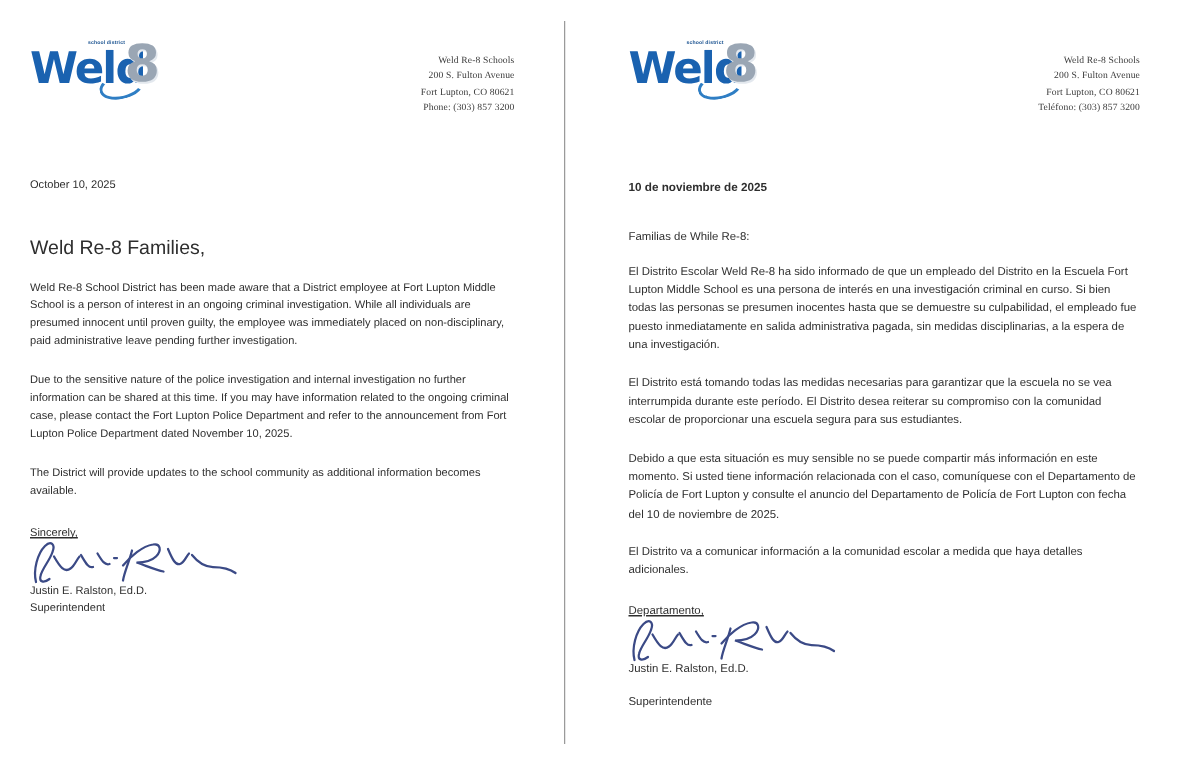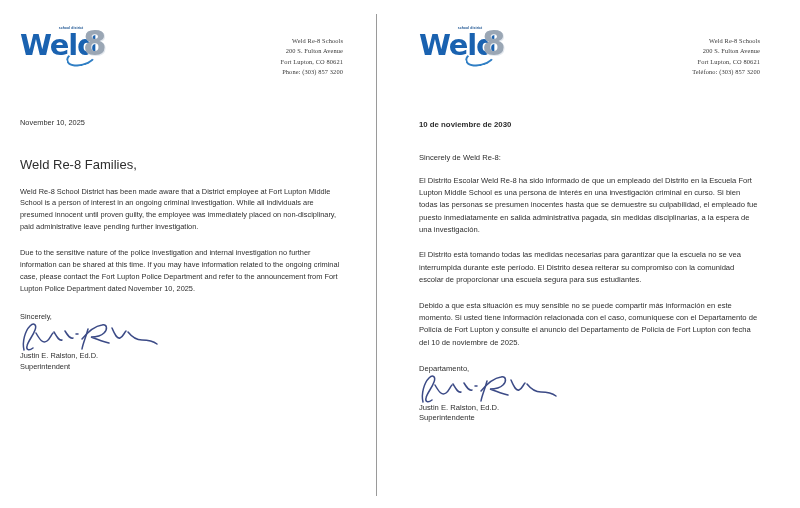--- a/index.html
+++ b/index.html
@@ -147,41 +147,42 @@
   }
   .page-right .para {
     font-size: 7.6px;
     line-height: 1.63;
     margin-top: 13px;
   }
   .closing {
     font-size: 7.4px;
     margin-top: 17px;
     color: #2e2e2e;
+    text-decoration: underline;
   }
   .page-right .closing { margin-top: 15px; font-size: 7.6px; }
 
   
   .sig-wrap {
     position: relative;
     height: 34px;
     margin-top: -2px;
   }
   .sig-svg { position: absolute; left: -4px; top: 0; }
   .sig-name {
     font-size: 7.4px;
     color: #2e2e2e;
     margin-top: -2px;
   }
   .sig-title {
     font-size: 7.4px;
     color: #2e2e2e;
     margin-top: 2px;
   }
-  .page-right .sig-title { margin-top: 1px; }
+  .page-right .sig-title { margin-top: 13px; }
   .page-right .sig-name { font-size: 7.6px; }
   .page-right .sig-title { font-size: 7.6px; }
 </style>
 </head>
 <body>
 
 <div class="scan">
 
   <div class="page page-left">
 
@@ -195,25 +196,26 @@
       </div>
 
       <div class="address">
         <div>Weld Re-8 Schools</div>
         <div>200 S. Fulton Avenue</div>
         <div>Fort Lupton, CO 80621</div>
         <div>Phone: (303) 857 3200</div>
       </div>
     </div>
 
-    <div class="doc-date">November 10, 2025</div>
+    <div class="doc-date">October 10, 2025</div>
     <div class="salutation">Weld Re-8 Families,</div>
 
     <p class="para">Weld Re-8 School District has been made aware that a District employee at Fort Lupton Middle School is a person of interest in an ongoing criminal investigation.  While all individuals are presumed innocent until proven guilty, the employee was immediately placed on non-disciplinary, paid administrative leave pending further investigation.</p>
     <p class="para">Due to the sensitive nature of the police investigation and internal investigation no further information can be shared at this time.  If you may have information related to the ongoing criminal case, please contact the Fort Lupton Police Department and refer to the announcement from Fort Lupton Police Department dated November 10, 2025.</p>
+    <p class="para">The District will provide updates to the school community as additional information becomes available.</p>
 
     <div class="closing">Sincerely,</div>
 
     <div class="sig-wrap">
       <svg class="sig-svg" width="150" height="34" viewBox="0 0 150 34">
         <g fill="none" stroke="#3b4a86" stroke-width="1.5" stroke-linecap="round">
           <path d="M8 31 C6 23 9 12 14 7 C18 3 21 6 19 11 C17 17 12 22 11 27 C10 31 13 32 17 29"></path>
           <path d="M20 14 C24 21 27 25 31 22 C34 20 35 16 37 14"></path>
           <path d="M38 13 C41 18 43 22 46 21"></path>
           <path d="M49 12 C52 17 54 20 57 19"></path>
@@ -244,26 +246,27 @@
       </div>
 
       <div class="address">
         <div>Weld Re-8 Schools</div>
         <div>200 S. Fulton Avenue</div>
         <div>Fort Lupton, CO 80621</div>
         <div>Teléfono: (303) 857 3200</div>
       </div>
     </div>
 
-    <div class="doc-date">10 de noviembre de 2030</div>
-    <div class="salutation">Sincerely de Weld Re-8:</div>
+    <div class="doc-date">10 de noviembre de 2025</div>
+    <div class="salutation">Familias de While Re-8:</div>
 
     <p class="para">El Distrito Escolar Weld Re-8 ha sido informado de que un empleado del Distrito en la Escuela Fort Lupton Middle School es una persona de interés en una investigación criminal en curso. Si bien todas las personas se presumen inocentes hasta que se demuestre su culpabilidad, el empleado fue puesto inmediatamente en salida administrativa pagada, sin medidas disciplinarias, a la espera de una investigación.</p>
     <p class="para">El Distrito está tomando todas las medidas necesarias para garantizar que la escuela no se vea interrumpida durante este período. El Distrito desea reiterar su compromiso con la comunidad escolar de proporcionar una escuela segura para sus estudiantes.</p>
     <p class="para">Debido a que esta situación es muy sensible no se puede compartir más información en este momento. Si usted tiene información relacionada con el caso, comuníquese con el Departamento de Policía de Fort Lupton y consulte el anuncio del Departamento de Policía de Fort Lupton con fecha del 10 de noviembre de 2025.</p>
+    <p class="para">El Distrito va a comunicar información a la comunidad escolar a medida que haya detalles adicionales.</p>
 
     <div class="closing">Departamento,</div>
 
     <div class="sig-wrap">
       <svg class="sig-svg" width="150" height="34" viewBox="0 0 150 34">
         <g fill="none" stroke="#3b4a86" stroke-width="1.5" stroke-linecap="round">
           <path d="M8 31 C6 23 9 12 14 7 C18 3 21 6 19 11 C17 17 12 22 11 27 C10 31 13 32 17 29"></path>
           <path d="M20 14 C24 21 27 25 31 22 C34 20 35 16 37 14"></path>
           <path d="M38 13 C41 18 43 22 46 21"></path>
           <path d="M49 12 C52 17 54 20 57 19"></path>

